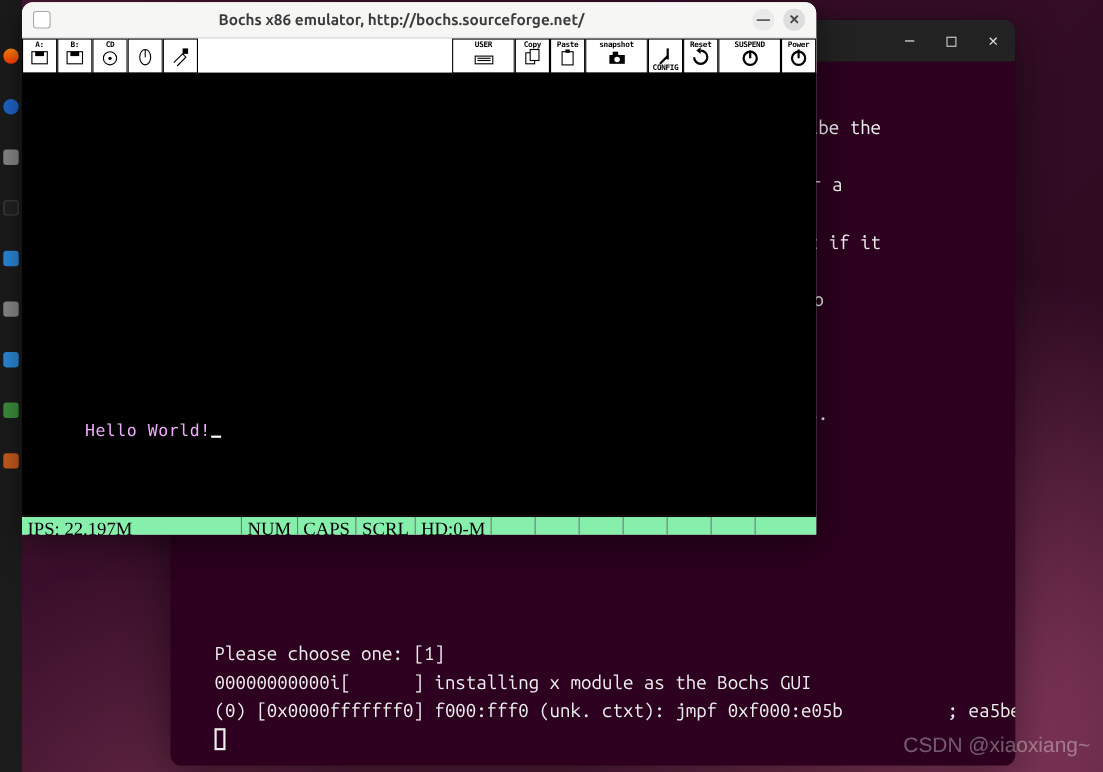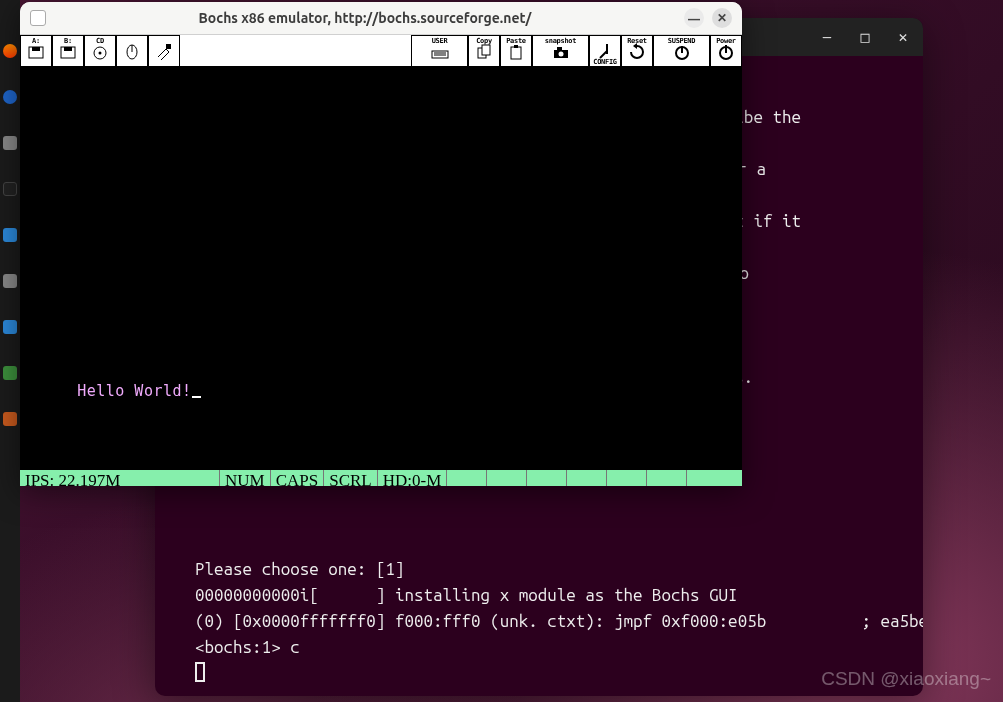--- a/index.html
+++ b/index.html
@@ -214,21 +214,21 @@
   </div>
   <div class="term-body term-upper">
 <span style="display:block;text-align:right;padding-right:100px">ribe the</span>
 <span style="display:block;text-align:right;padding-right:135px">ed for a</span>
 <span style="display:block;text-align:right;padding-right:100px"> it if it</span>
 <span style="display:block;text-align:right;padding-right:152px">on,  go</span>
 <span style="display:block"></span>
 <span style="display:block"></span>
 <span style="display:block;text-align:right;padding-right:148px">nus.</span>
   </div>
-  <div class="term-body term-lower"><div>Please choose one: [1]</div><div>00000000000i[      ] installing x module as the Bochs GUI</div><div>(0) [0x0000fffffff0] f000:fff0 (unk. ctxt): jmpf 0xf000:e05b          ; ea5be000</div><div>&lt;bochs:1&gt; c</div><span class="cursor-block"></span></div>
+  <div class="term-body term-lower"><div>Please choose one: [1]</div><div>00000000000i[      ] installing x module as the Bochs GUI</div><div>(0) [0x0000fffffff0] f000:fff0 (unk. ctxt): jmpf 0xf000:e05b          ; ea5be000</div><span class="cursor-block"></span></div>
 </div>
 
 <div class="bochs-window">
   <div class="bochs-titlebar">
     <div class="bochs-appicon"></div>
     <div class="bochs-title">Bochs x86 emulator, http://bochs.sourceforge.net/</div>
     <div class="bochs-winbtns">
       <div class="wb min">—</div>
       <div class="wb close">✕</div>
     </div>

